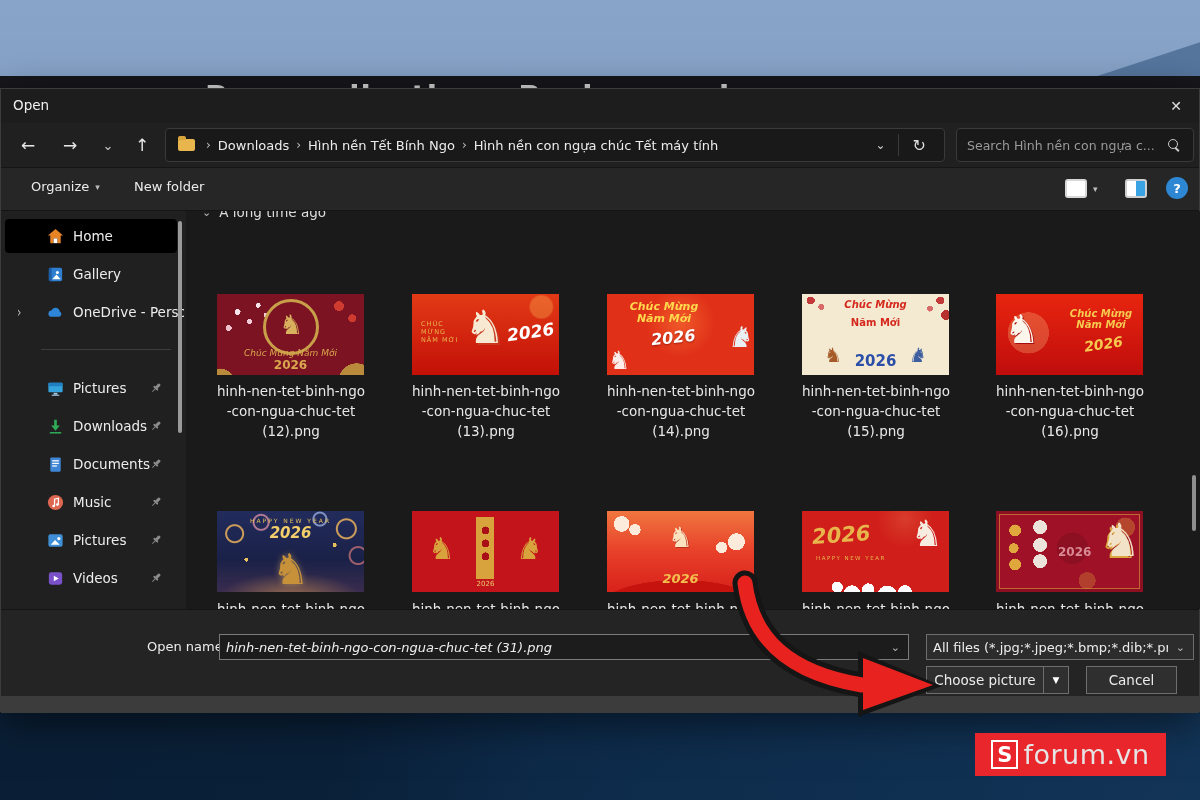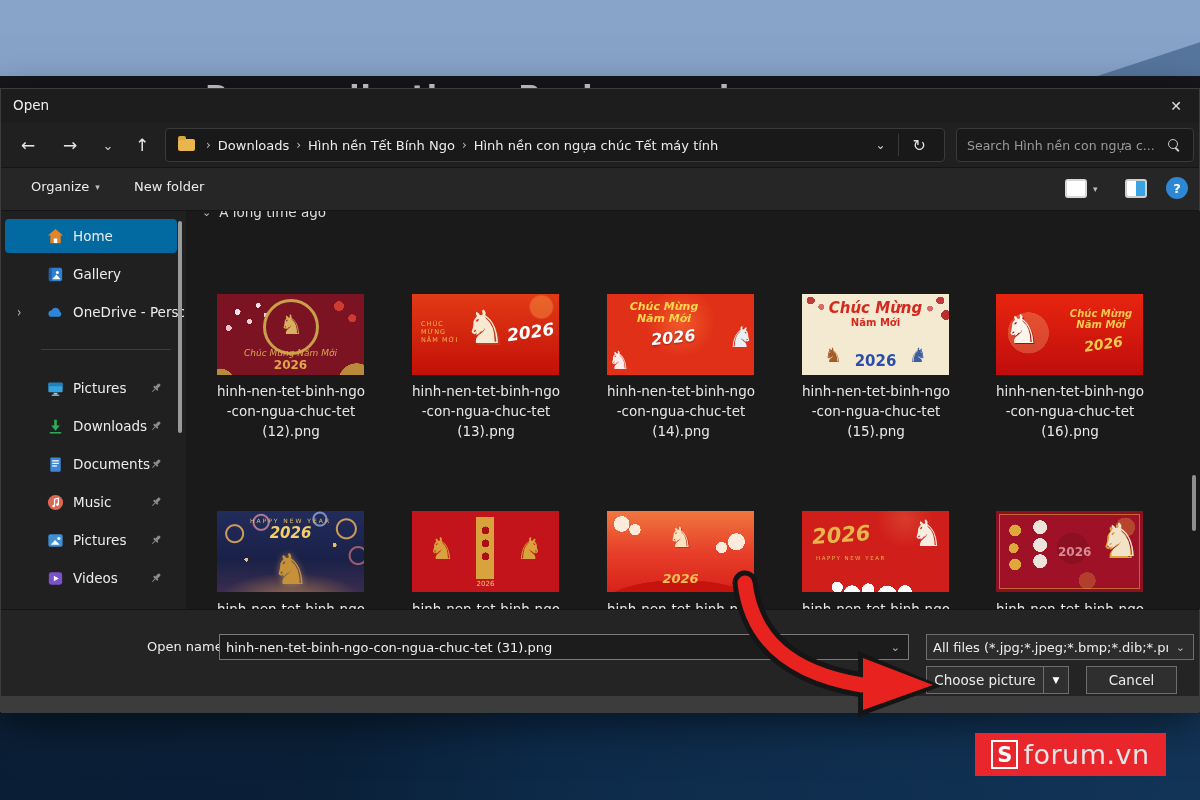--- a/index.html
+++ b/index.html
@@ -64,21 +64,21 @@
   .view-caret { position:absolute; left:1092px; top:16px; font-size:9px; color:#bdbdbd; }
   .pane-icon { position:absolute; left:1124px; top:11px; width:22px; height:19px; border:2px solid #cfcfcf;
     border-radius:3px; background:linear-gradient(90deg,#ffffff 0 9px,#39a3e4 9px 100%); }
   .help-icon { position:absolute; left:1165px; top:9px; width:22px; height:22px; border-radius:50%;
     background:#2e87d3; color:#fff; font-size:13px; font-weight:bold; display:flex; align-items:center; justify-content:center; }
 
   
   .sidebar { position:absolute; left:0; top:122px; width:183px; height:398px; background:#202020; overflow:hidden; }
   .sb-item { position:absolute; left:4px; width:172px; height:34px; border-radius:4px; display:flex;
     align-items:center; font-size:13.5px; color:#ececec; }
-  .sb-item.selected { background:#0369a1; }
+  .sb-item.selected { background:#000000; }
   .sb-expand { position:absolute; left:12px; font-size:11px; color:#bdbdbd; transform:scaleY(1.3); }
   .sb-ico { position:absolute; left:40px; width:20px; height:20px; display:flex; align-items:center; justify-content:center; }
   .sb-ico svg { width:19px; height:19px; }
   .sb-label { position:absolute; left:68px; white-space:nowrap; }
   .sb-pin { position:absolute; right:14px; width:14px; height:14px; opacity:.85; }
   .sb-pin svg { width:14px; height:14px; }
   .sb-divider { position:absolute; left:40px; width:130px; height:1px; background:#3d3d3d; }
   .sb-scroll { position:absolute; left:177px; top:10px; width:4px; height:212px; background:#9a9a9a; border-radius:2px; }
 
   .content { position:absolute; left:185px; top:122px; width:1014px; height:398px; background:#1a1a1a; overflow:hidden; }
@@ -124,21 +124,21 @@
     transform:rotate(-6deg); text-shadow:0 1px 2px rgba(120,0,0,.6); }
 
   .art-a15 { background-image:
     radial-gradient(circle 4px at 6% 8%, #c23a3a 97%, transparent),
     radial-gradient(circle 3px at 13% 16%, #d86a6a 97%, transparent),
     radial-gradient(circle 4px at 94% 8%, #c23a3a 97%, transparent),
     radial-gradient(circle 3px at 87% 18%, #d86a6a 97%, transparent),
     radial-gradient(circle 5px at 98% 26%, #b8302e 97%, transparent); }
   .art-a15::before { content:"♞"; position:absolute; left:22px; bottom:8px; font-size:20px; color:#a55a28; }
   .art-a15::after { content:"♞"; position:absolute; right:22px; bottom:8px; font-size:20px; color:#3d5fa0; transform:scaleX(-1); }
-  .art-a15 .tx-caption { top:5px; left:0; right:0; text-align:center; color:#d5281e; font-size:15px; font-style:italic; font-weight:bold; }
+  .art-a15 .tx-caption { top:5px; left:0; right:0; text-align:center; color:#d5281e; font-size:10px; font-style:italic; font-weight:bold; }
   .art-a15 .tx-caption2 { top:23px; left:0; right:0; text-align:center; color:#d5281e; font-size:10px; font-weight:bold; }
   .art-a15 .tx-year { bottom:5px; left:0; right:0; text-align:center; color:#2b4ea8; font-size:15px; font-weight:bold; }
 
   .art-a16 { background-image:radial-gradient(circle 34px at 22% 48%, rgba(255,220,150,.25) 60%, transparent 61%),
     linear-gradient(180deg,#e8250f,#bf0d0c); }
   .art-a16::before { content:"♞"; position:absolute; left:8px; top:12px; font-size:40px; color:#fdf6ec;
     text-shadow:1px 1px 0 #a50d0d; }
   .art-a16 .tx-caption { right:4px; top:14px; width:76px; text-align:center; color:#f6c94f; font-weight:bold;
     font-style:italic; font-size:10px; line-height:11px; white-space:normal; }
   .art-a16 .tx-year { right:20px; top:42px; color:#f6c94f; font-size:14px; font-style:italic; font-weight:bold; transform:rotate(-8deg); }
@@ -204,21 +204,21 @@
   .art-a21::after { content:"♞"; position:absolute; right:2px; top:2px; font-size:46px; color:#f2e3c8;
     text-shadow:-2px 2px 0 #d9a53c; }
   .art-a21 .tx-year { left:62px; top:34px; color:#d98a95; font-size:12px; font-weight:bold; }
 
   
   .footer { position:absolute; left:0; top:520px; width:100%; height:87px; background:#242424; border-top:1px solid #141414; }
   .fn-label { position:absolute; left:146px; top:24px; height:26px; line-height:26px; font-size:13px; color:#ececec; }
   .fn-input-wrap { position:absolute; left:218px; top:24px; width:690px; height:26px; background:#1c1c1c;
     border:1px solid #7a7a7a; display:flex; align-items:center; }
   .fn-input-wrap input { flex:1; background:transparent; border:0; outline:0; color:#eee; font-size:13px;
-    padding:0 6px; font-family:"DejaVu Sans","Liberation Sans",sans-serif; }
+    padding:0 6px; font-family:"DejaVu Sans","Liberation Sans",sans-serif;font-style:italic; }
   .fn-caret { color:#b9b9b9; font-size:11px; padding:0 8px; }
   .ft-select { position:absolute; left:925px; top:24px; width:268px; height:26px; background:#2c2c2c;
     border:1px solid #6e6e6e; display:flex; align-items:center; font-size:13px; color:#ececec; }
   .ft-select .val { flex:1; padding:0 6px; white-space:nowrap; overflow:hidden; }
   .btn { position:absolute; top:56px; height:28px; background:#2f2f2f; border:1px solid #6e6e6e;
     color:#ececec; font-size:13.5px; display:flex; align-items:center; justify-content:center; }
   .btn-choose { left:925px; width:118px; }
   .btn-split { left:1042px; width:26px; font-size:9px; color:#fff; }
   .btn-cancel { left:1085px; width:91px; }
   .bottom-strip { position:absolute; left:0; top:607px; width:100%; height:17px; background:#3c3c3c; }

